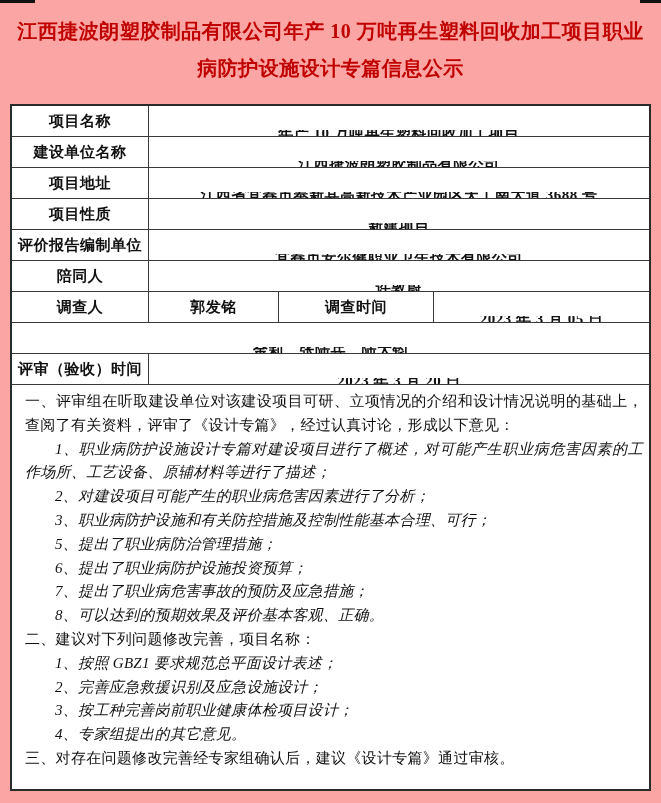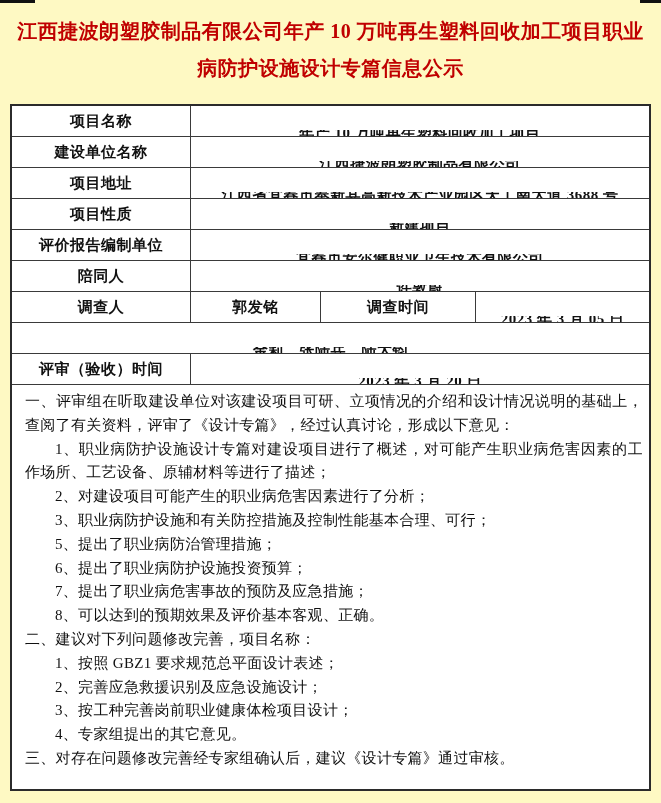--- a/index.html
+++ b/index.html
@@ -1,21 +1,21 @@
 <!DOCTYPE html>
 <html><head>
 <meta charset="utf-8">
 <style>
   * { margin: 0; padding: 0; box-sizing: border-box; }
   html, body { background: #ffffff; }
   .page {
     position: relative;
     width: 661px;
     height: 803px;
-    background: #fef9c3;
+    background: #fca5a5;
     font-family: "Liberation Serif", "DejaVu Serif", serif;
     color: #111111;
     overflow: hidden;
   }
   .artifact { position: absolute; top: 0; height: 3px; background: #111; }
   .artifact.left  { left: 0;  width: 35px; }
   .artifact.right { right: 0; width: 21px; }
 
   .title {
     padding: 13px 14px 0 14px;
@@ -49,40 +49,40 @@
     justify-content: center;
     font-size: 15px;
     font-weight: bold;
     border-right: 1px solid #3a3a3a;
     text-align: center;
     letter-spacing: 0.5px;
     white-space: nowrap;
     overflow: hidden;
   }
   .cell:last-child { border-right: none; }
-  .c-label  { width: 179px; }
+  .c-label  { width: 137px; }
   .c-value  { flex: 1; margin-top: 24px; }
   .c-val-sm { width: 130px; }
   .c-lab-md { width: 155px; }
 
   .text-row {
     flex: 1 1 auto;
     height: auto;
     border-bottom: none;
     display: block;
   }
   .opinion {
     padding: 5px 6px 0 13px;
     font-size: 15px;
     line-height: 23.8px;
     text-align: justify;
     letter-spacing: 0.3px;
   }
   .opinion p.sec  { text-indent: 0; }
-  .opinion p.item { text-indent: 2em; }
+  .opinion p.item { text-indent: 2em; font-style: italic; }
 </style>
 </head>
 <body>
 
 <div class="page">
 
   <div class="artifact left"></div>
   <div class="artifact right"></div>
 
   <div class="title" style="color: rgb(192, 0, 0);">江西捷波朗塑胶制品有限公司年产 10 万吨再生塑料回收加工项目职业病防护设施设计专篇信息公示</div>

